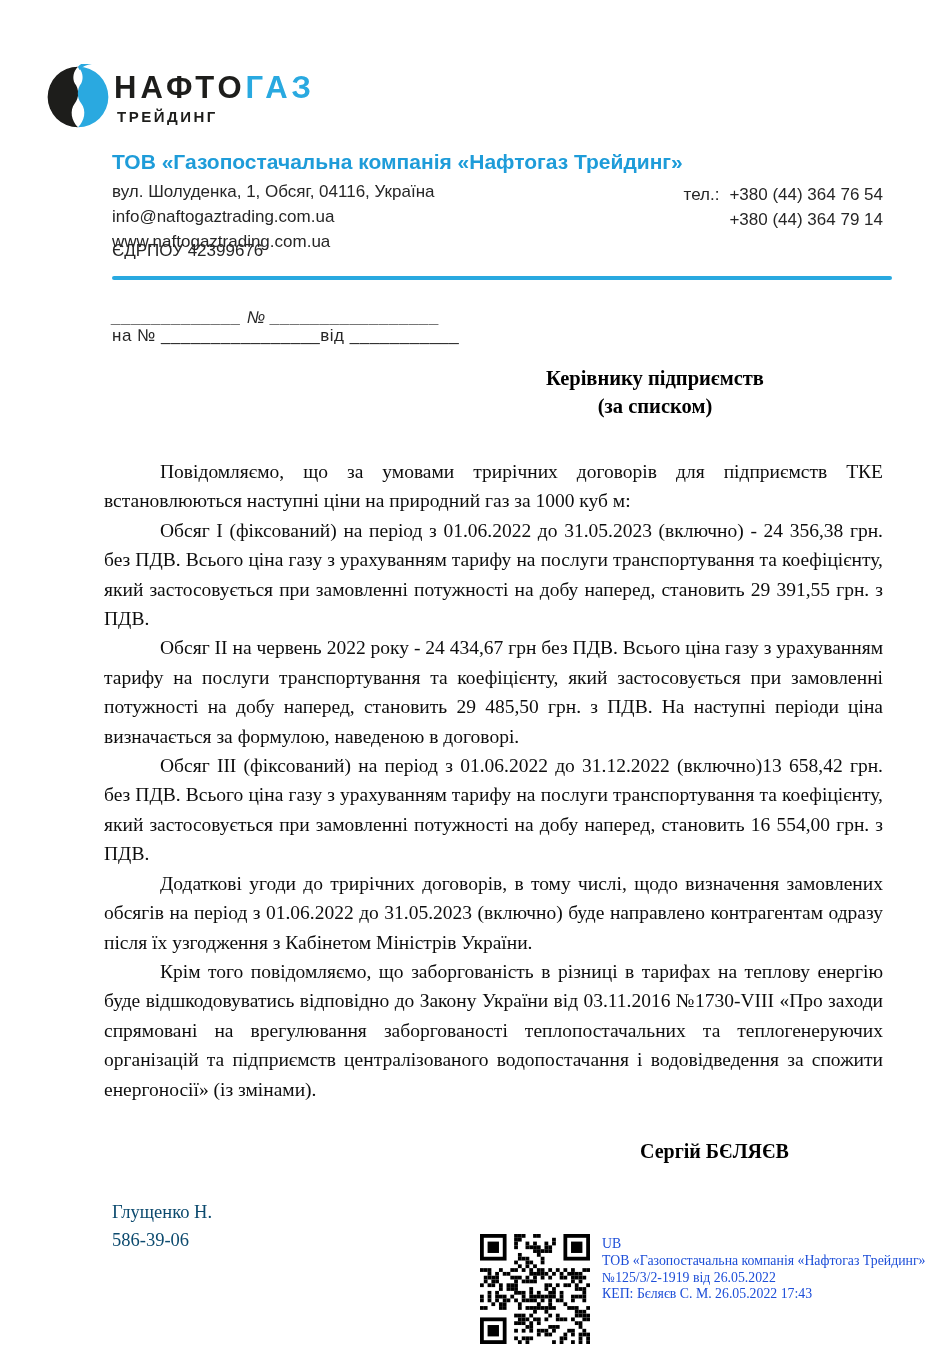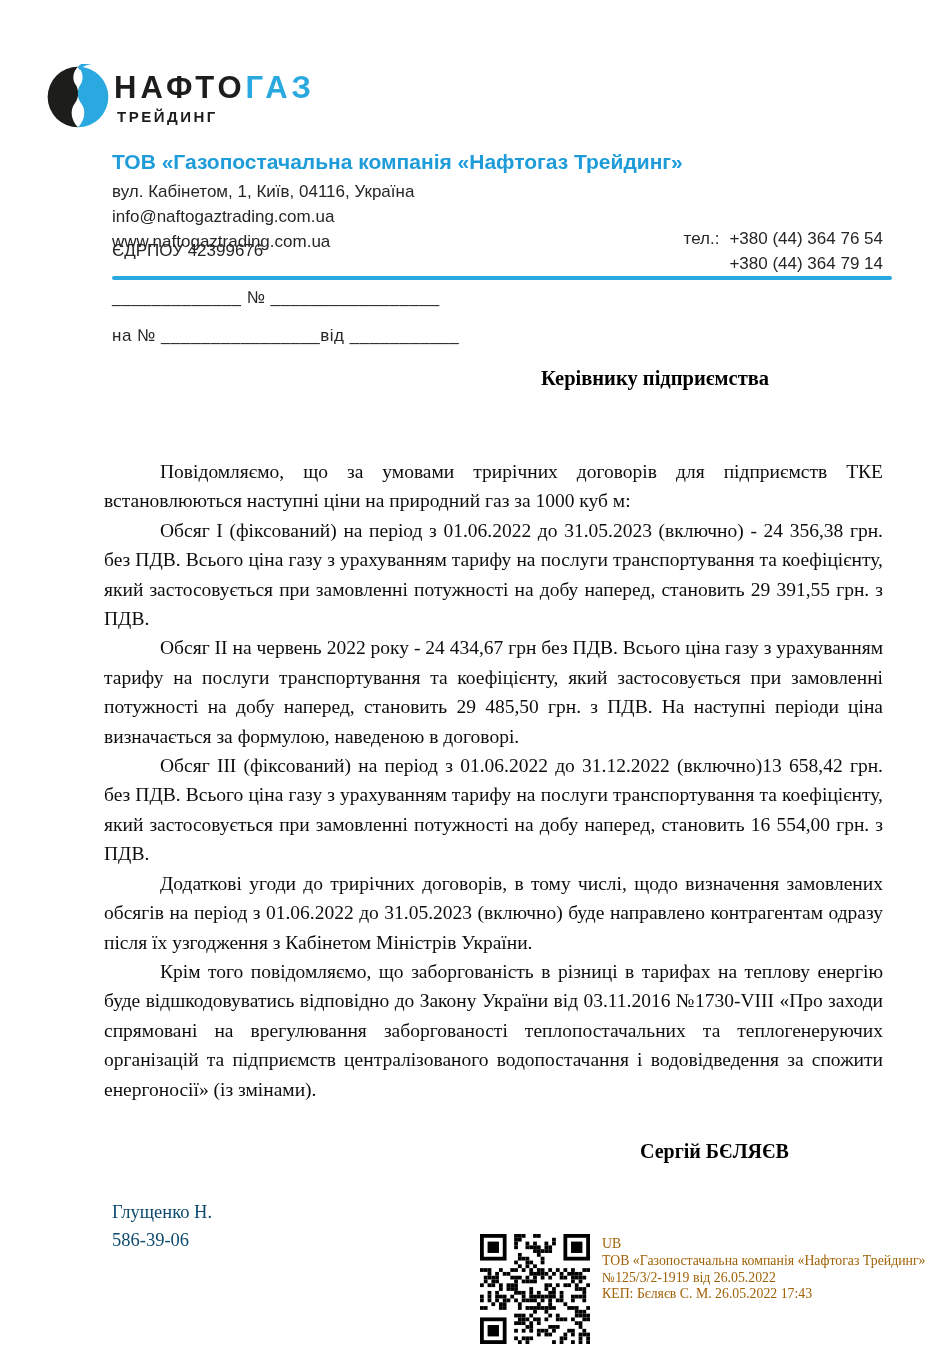--- a/index.html
+++ b/index.html
@@ -22,29 +22,29 @@
   
   .company-name{
     position:absolute;left:112px;top:150px;width:700px;
     font-size:21px;font-weight:bold;color:#1e9cd9;
   }
   .addr{position:absolute;left:112px;font-size:17px;color:#262626;}
   .addr.l1{top:182px;}
   .addr.l2{top:207px;}
   .addr.l3{top:232px;}
   .addr.l4{top:241px;text-align:center;}
-  .phones{position:absolute;right:62px;top:182px;text-align:right;font-size:17px;color:#262626;line-height:25px;margin-top:44px;}
+  .phones{position:absolute;right:62px;top:182px;text-align:right;font-size:17px;color:#262626;line-height:25px;}
   .phones .row span.lbl{margin-right:10px;}
   .divider{
     position:absolute;left:112px;top:276px;width:780px;height:4px;
     background:#29a9e0;border-radius:2px;
   }
   
   .ref{position:absolute;left:112px;font-size:17px;color:#262626;letter-spacing:.5px;}
-  .ref.r1{top:288px;}
+  .ref.r1{top:308px;font-style:italic;}
   .ref.r2{top:326px;}
   
   .recipient{
     position:absolute;left:500px;top:364px;width:310px;text-align:center;
     font-family:"Liberation Serif",serif;font-weight:bold;font-size:20.5px;color:#000;
     line-height:28px;
   }
   
   .body-text{
     position:absolute;left:104px;top:457px;width:779px;
@@ -56,53 +56,54 @@
   .sig-row{position:absolute;left:112px;top:1140px;width:779px;
     font-family:"Liberation Serif",serif;font-weight:bold;font-size:20px;color:#000;}
   .sig-name{position:absolute;left:528px;top:0;}
   .executor{position:absolute;left:112px;top:1198px;
     font-family:"Liberation Serif",serif;font-size:18.5px;color:#0c4a6e;line-height:28px;}
   
   .stamp{position:absolute;left:480px;top:1234px;display:flex;}
   .qr{width:110px;height:110px;flex:0 0 auto;}
   .stamp-text{
     margin-left:12px;padding-top:2px;
-    font-family:"Liberation Serif",serif;font-size:13.8px;color:#a16207;line-height:16.8px;
+    font-family:"Liberation Serif",serif;font-size:13.8px;color:#1d4ed8;line-height:16.8px;
     white-space:nowrap;
   }
 </style>
 </head>
 <body>
 
 <div class="page">
 
   <svg class="logo-icon" viewBox="0 0 100 100" aria-hidden="true">
     <path fill="#2aa9e0" d="M50 4 C55 -2 63 -4 71 0 C63 1 56 4 52 9 Z"></path>
     <path fill="#1d1d1b" d="M50 4 A46 46 0 0 0 50 96 C40 86 37 71 45 60 C52 51 52 38 45 29 C41 21 43 11 50 4 Z"></path>
     <path fill="#2aa9e0" d="M50 4 A46 46 0 0 1 50 96 C60 86 63 71 55 60 C48 51 48 38 55 29 C59 21 57 11 50 4 Z"></path>
   </svg>
   <div class="wordmark"><span>НАФТО</span><span class="accent">ГАЗ</span></div>
   <div class="logo-sub">ТРЕЙДИНГ</div>
 
   <div class="company-name">ТОВ «Газопостачальна компанія «Нафтогаз Трейдинг»</div>
-  <div class="addr l1">вул. Кабінетом, 1, Київ, 04116, Україна</div>
+  <div class="addr l1">вул. Шолуденка, 1, Обсяг, 04116, Україна</div>
   <div class="addr l2">info@naftogaztrading.com.ua</div>
   <div class="addr l3">www.naftogaztrading.com.ua</div>
   <div class="addr l4">ЄДРПОУ 42399676</div>
   <div class="phones">
     <div class="row"><span class="lbl">тел.:</span><span>+380 (44) 364 76 54</span></div>
     <div class="row"><span>+380 (44) 364 79 14</span></div>
   </div>
   <div class="divider"></div>
 
   <div class="ref r1">_____________ № _________________</div>
   <div class="ref r2">на № ________________від ___________</div>
 
   <div class="recipient">
-    <div>Керівнику підприємства</div>
+    <div>Керівнику підприємств</div>
+    <div>(за списком)</div>
   </div>
 
   <div class="body-text">
     <p>Повідомляємо, що за умовами трирічних договорів для підприємств ТКЕ встановлюються наступні ціни на природний газ за 1000 куб м:</p>
     <p>Обсяг І (фіксований) на період з 01.06.2022 до 31.05.2023 (включно) - 24 356,38 грн. без ПДВ. Всього ціна газу з урахуванням тарифу на послуги транспортування та коефіцієнту, який застосовується при замовленні потужності на добу наперед, становить 29 391,55 грн. з ПДВ.</p>
     <p>Обсяг ІІ на червень 2022 року - 24 434,67 грн без ПДВ. Всього ціна газу з урахуванням тарифу на послуги транспортування та коефіцієнту, який застосовується при замовленні потужності на добу наперед, становить 29 485,50 грн. з ПДВ. На наступні періоди ціна визначається за формулою, наведеною в договорі.</p>
     <p>Обсяг ІІІ (фіксований) на період з 01.06.2022 до 31.12.2022 (включно)13 658,42 грн. без ПДВ. Всього ціна газу з урахуванням тарифу на послуги транспортування та коефіцієнту, який застосовується при замовленні потужності на добу наперед, становить 16 554,00 грн. з ПДВ.</p>
     <p>Додаткові угоди до трирічних договорів, в тому числі, щодо визначення замовлених обсягів на період з 01.06.2022 до 31.05.2023 (включно) буде направлено контрагентам одразу після їх узгодження з Кабінетом Міністрів України.</p>
     <p>Крім того повідомляємо, що заборгованість в різниці в тарифах на теплову енергію буде відшкодовуватись відповідно до Закону України від 03.11.2016 №1730-VIII «Про заходи спрямовані на врегулювання заборгованості теплопостачальних та теплогенеруючих організацій та підприємств централізованого водопостачання і водовідведення за спожити енергоносії» (із змінами).</p>
   </div>

